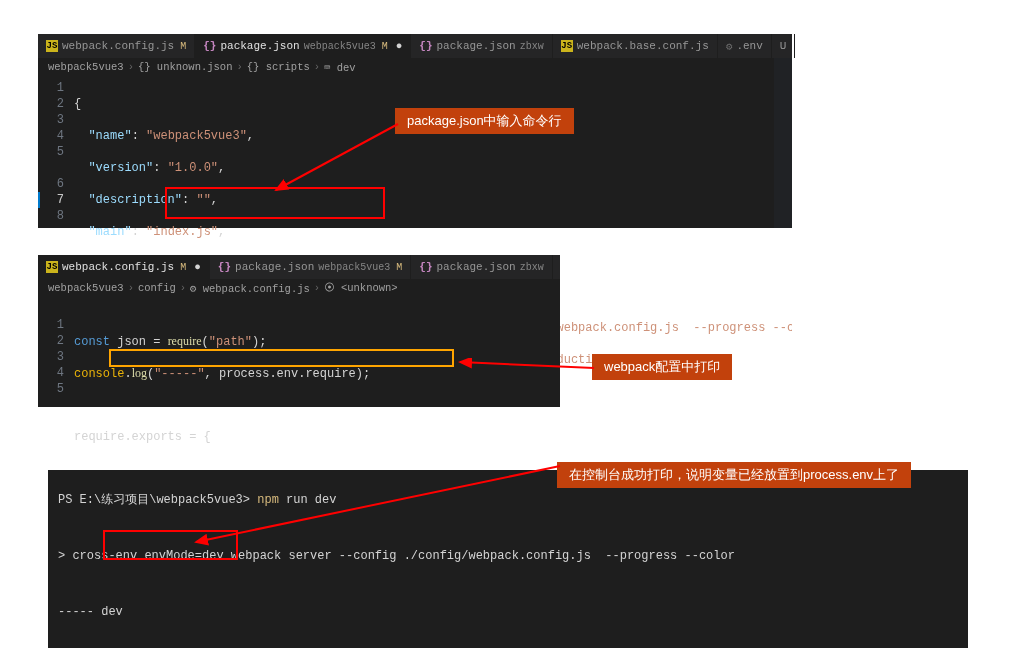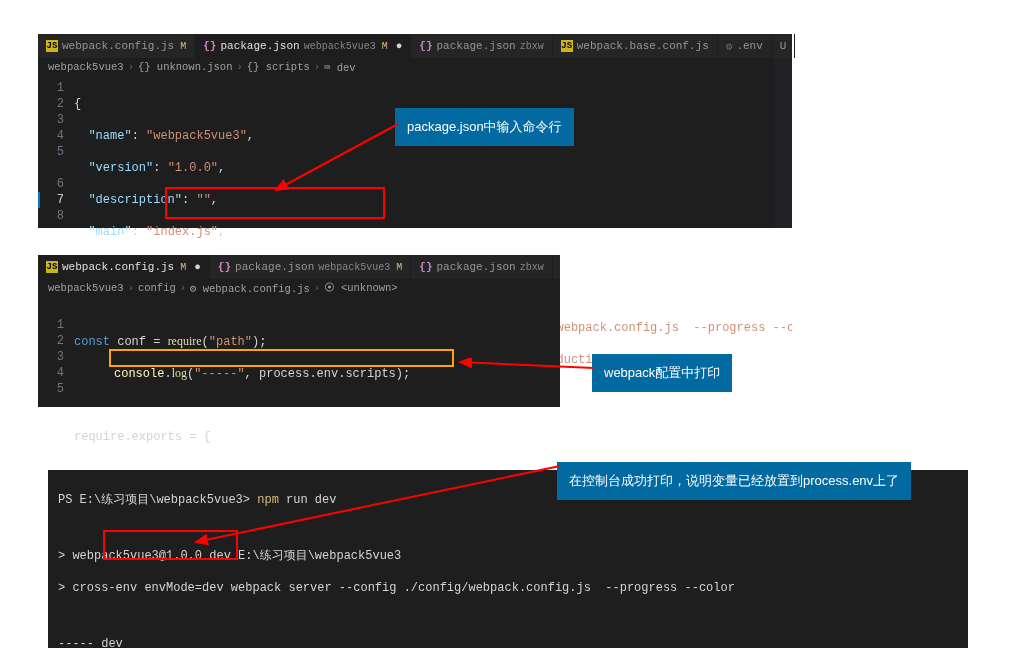--- a/index.html
+++ b/index.html
@@ -77,21 +77,21 @@
     font-size: 12px;
     line-height: 16px;
     white-space: pre;
     overflow: hidden;
   }
   .code .line { height: 16px; }
   .tok-key { color: #9cdcfe; }
   .tok-str { color: #ce9178; }
   .tok-punc { color: #d4d4d4; }
   .tok-kw { color: #569cd6; }
-  .tok-var { color: #fef9c3; margin-left: 40px; }
+  .tok-var { color: #eab308; }
   .tok-fn { color: #dcdcaa; font-family: Liberation Serif, serif; }
   .tok-hi { color: #ce9178; background: rgba(255,165,0,0.07); }
   .redbox1 {
     position: absolute;
     left: 127px; top: 153px;
     width: 220px; height: 32px;
     border: 2px solid #ff0000;
     pointer-events: none;
   }
   .orangebox {
@@ -103,25 +103,25 @@
   }
   .redbox2 {
     position: absolute;
     left: 55px; top: 60px;
     width: 135px; height: 30px;
     border: 2px solid #ff0000;
     pointer-events: none;
   }
   .annotation {
     position: absolute;
-    background: #0369a1;
+    background: #c2410c;
     color: #fff;
     font-family: "Microsoft YaHei", sans-serif;
     font-size: 13px;
-    padding: 10px 12px;
+    padding: 4px 12px;
     display: flex;
     align-items: center;
     white-space: nowrap;
   }
   svg.arrow { position: absolute; pointer-events: none; }
 
   
   .term {
     font-size: 12px;
     line-height: 16px;
@@ -256,22 +256,22 @@
   </div>
   <div class="codearea" style="padding-top:20px;">
     <div class="gutter">
       <div>1</div>
         <div>2</div>
         <div>3</div>
       <div>4</div>
         <div>5</div>
     </div>
     <div class="code">
-<div class="line"><span class="tok-kw">const</span><span> conf = </span><span class="tok-fn">require</span><span>(</span><span class="tok-str">"path"</span><span>);</span></div>
-<div class="line"><span class="tok-var">console</span><span>.</span><span class="tok-fn">log</span><span>(</span><span class="tok-str">"-----"</span><span>, process.env.scripts);</span></div>
+<div class="line"><span class="tok-kw">const</span><span> json = </span><span class="tok-fn">require</span><span>(</span><span class="tok-str">"path"</span><span>);</span></div>
+<div class="line"><span class="tok-var">console</span><span>.</span><span class="tok-fn">log</span><span>(</span><span class="tok-str">"-----"</span><span>, process.env.require);</span></div>
 <div class="line"></div>
 <div class="line"><span>require.exports = {</span></div>
     </div>
   </div>
   <div class="orangebox" style="top:94px;"></div>
 </div>
 
 <div class="annotation" style="left:592px; top:354px;">
   <span>webpack配置中打印</span>
 </div>
@@ -281,21 +281,20 @@
         <polygon points="0 0, 7 3, 0 6" fill="#ff0000"></polygon>
       </marker>
     </defs>
   <line x1="140" y1="10" x2="6" y2="4" stroke="#ff0000" stroke-width="2" marker-end="url(#ah2)"></line>
 </svg>
 
 <div class="pane" style="left:48px; top:470px; width:920px; height:193px;">
   <div class="term">
 <div><span>PS E:\练习项目\webpack5vue3&gt; </span><span class="term-yellow">npm</span><span> run dev</span></div>
 <div style="height:8px;"></div>
-<div><span>&gt; webpack5vue3@1.0.0 dev E:\练习项目\webpack5vue3</span></div>
 <div><span>&gt; cross-env envMode=dev webpack server --config ./config/webpack.config.js  --progress --color</span></div>
 <div style="height:8px;"></div>
 <div><span>----- dev</span></div>
 
 
 
 
 
 
   </div>

